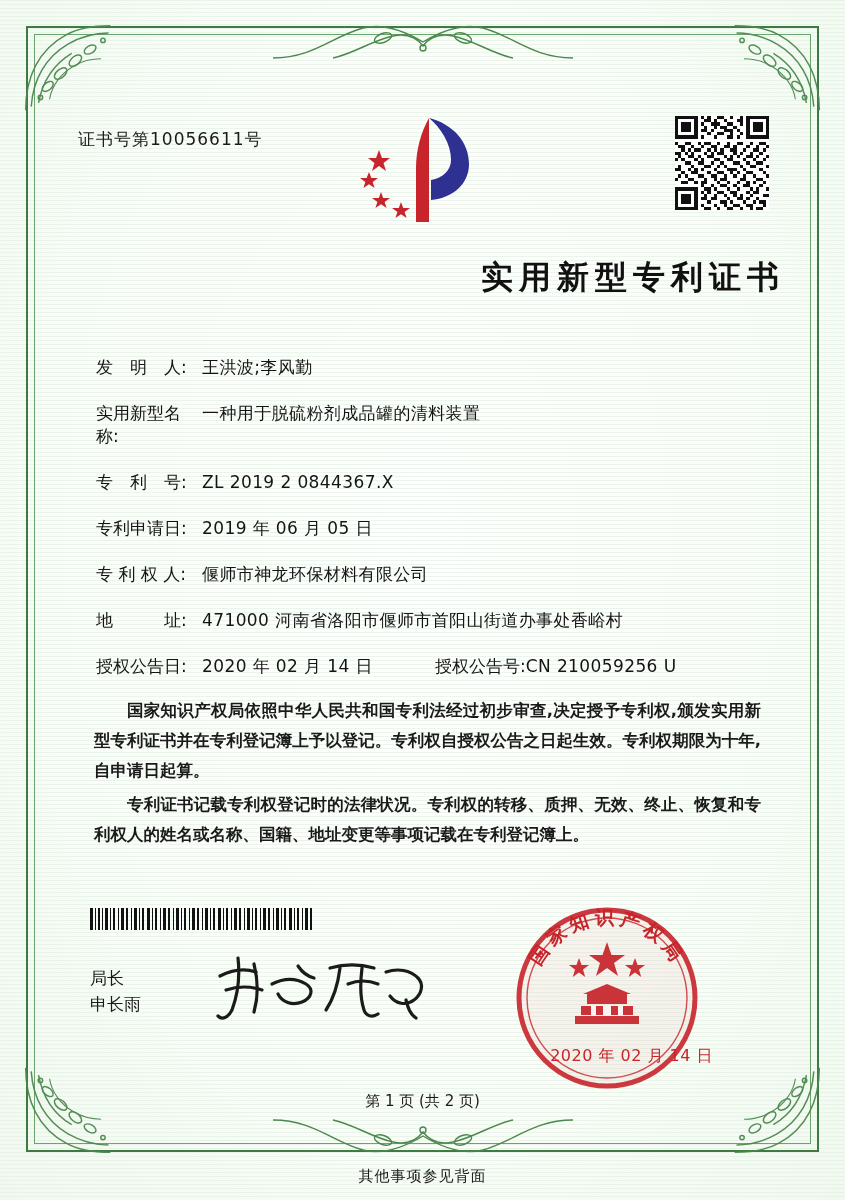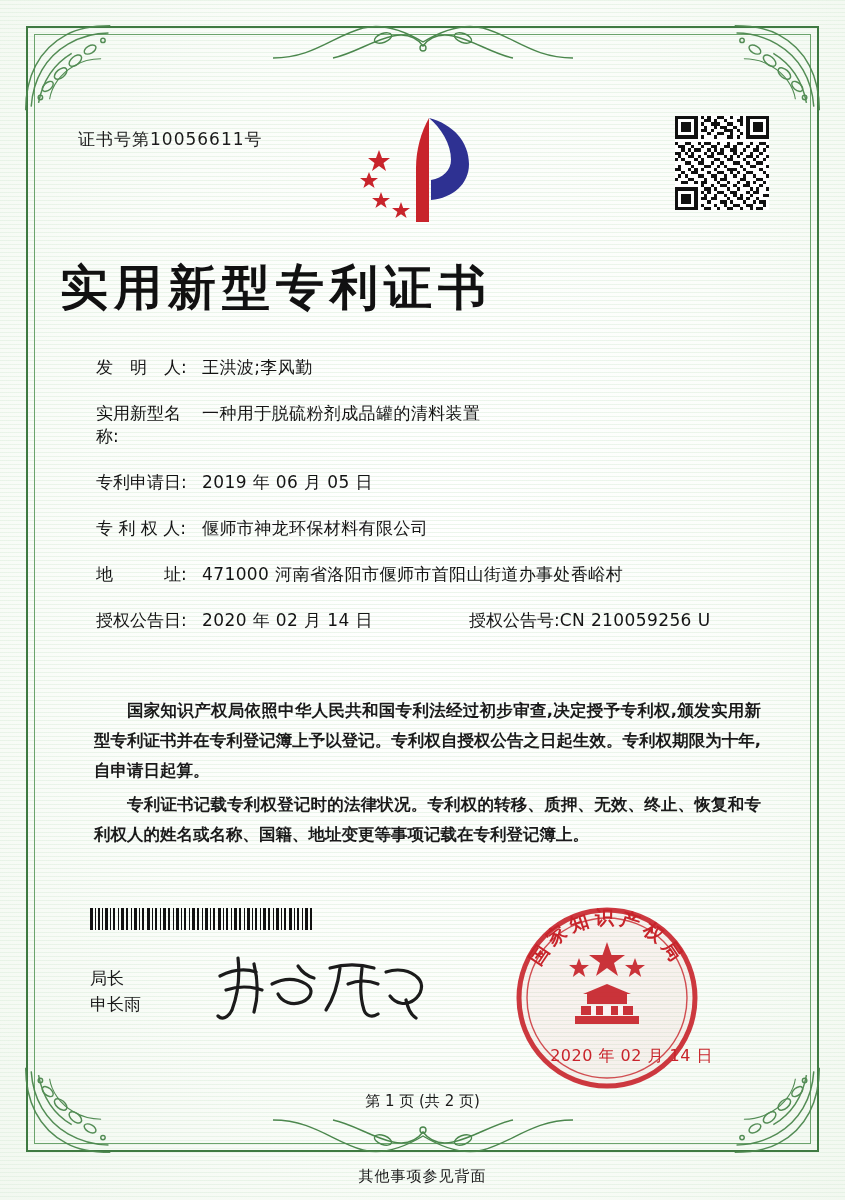--- a/index.html
+++ b/index.html
@@ -111,22 +111,22 @@
     width: 94px;
     height: 94px;
   }
   .qr svg { width: 100%; height: 100%; display: block; }
 
   .title {
     position: absolute;
     top: 196px;
     left: 0;
     right: 0;
-    text-align: left;
-    font-size: 48px;
+    text-align: right;
+    font-size: 32px;
     font-weight: 700;
     letter-spacing: 6px;
     font-family: "DejaVu Sans", "Liberation Sans", sans-serif;
     color: #111;
   }
 
   .fields {
     position: absolute;
     top: 296px;
     left: 36px;
@@ -145,21 +145,21 @@
     letter-spacing: 0px;
     color: #141414;
   }
   .field-value {
     flex: 1;
     color: #141414;
     letter-spacing: 0.4px;
   }
   .field-row.inline-two .field-value { flex: 0 0 auto; }
   .second-label {
-    margin-left: 96px;
+    margin-left: 62px;
     width: auto;
     flex: 0 0 auto;
   }
 
   .paragraphs {
     position: absolute;
     top: 636px;
     left: 34px;
     right: 24px;
     font-size: 16.5px;
@@ -565,20 +565,24 @@
       <div class="field-row">
         <div class="field-label">发　明　人:</div>
         <div class="field-value">王洪波;李风勤</div>
       </div>
 
       <div class="field-row">
         <div class="field-label">实用新型名称:</div>
         <div class="field-value">一种用于脱硫粉剂成品罐的清料装置</div>
       </div>
 
+      <div class="field-row">
+        <div class="field-label">专　利　号:</div>
+        <div class="field-value">ZL 2019 2 0844367.X</div>
+      </div>
 
       <div class="field-row">
         <div class="field-label">专利申请日:</div>
         <div class="field-value">2019 年 06 月 05 日</div>
       </div>
 
       <div class="field-row">
         <div class="field-label">专 利 权 人:</div>
         <div class="field-value">偃师市神龙环保材料有限公司</div>
       </div>

